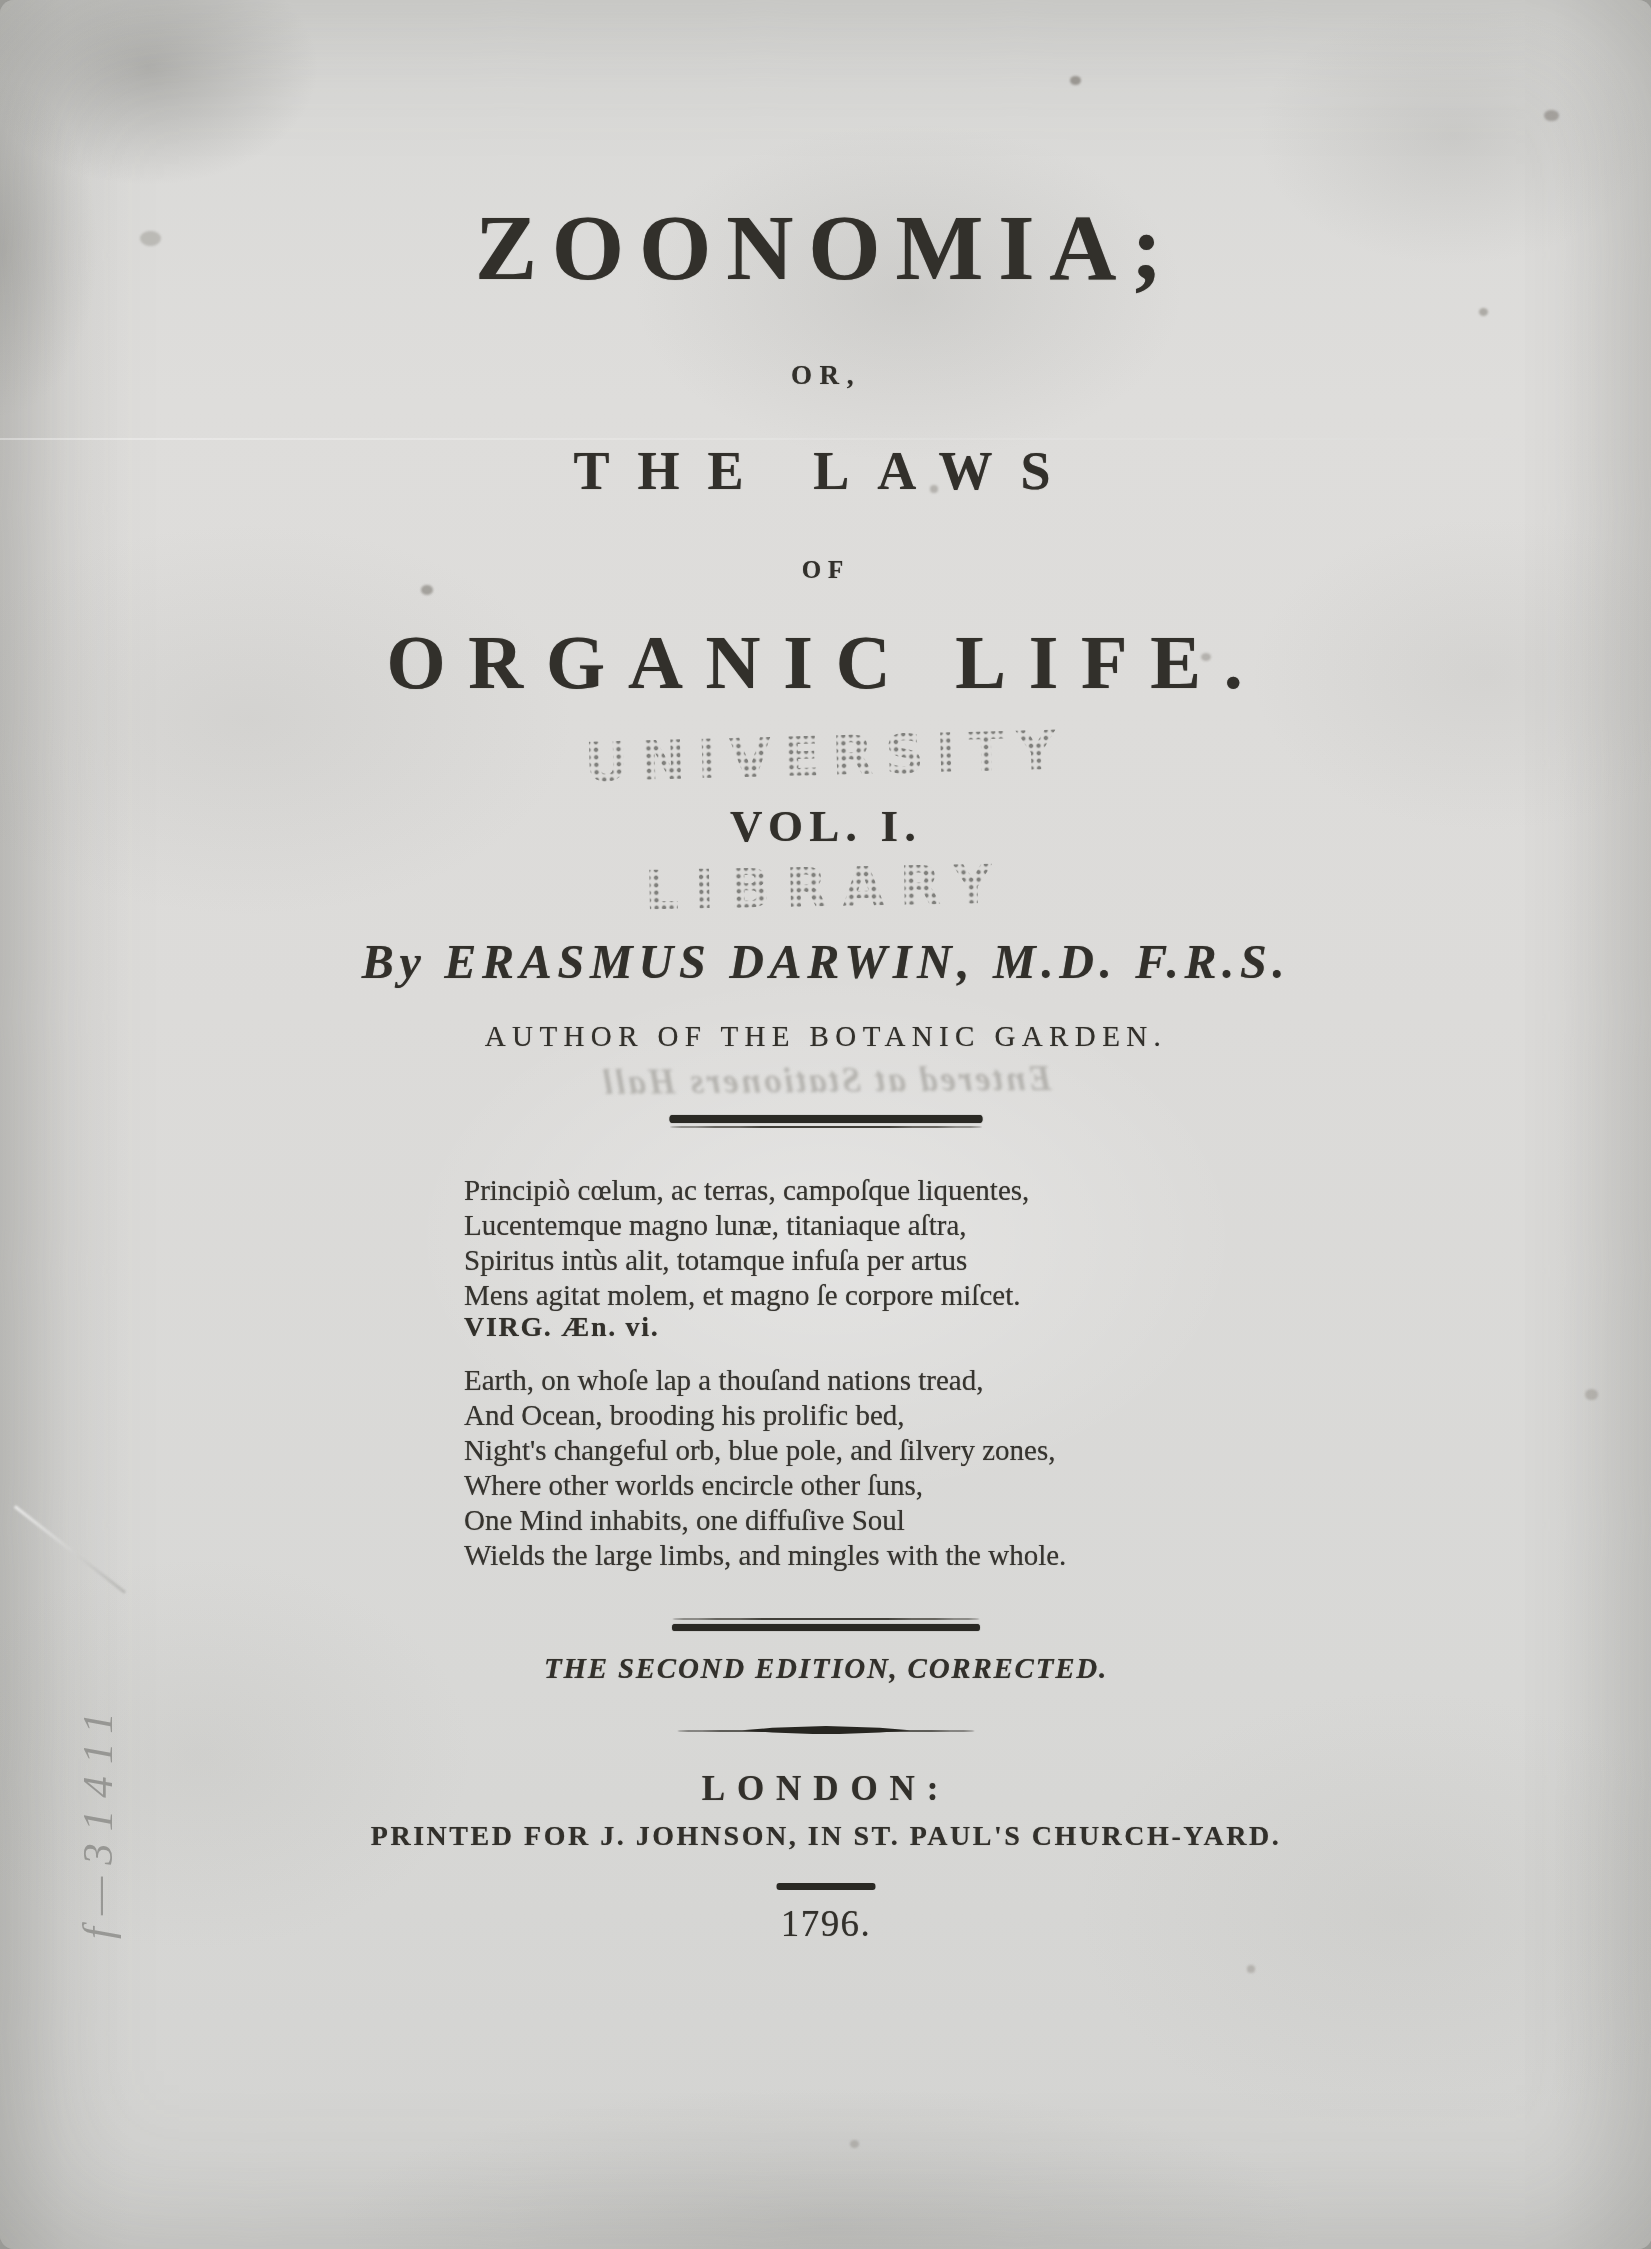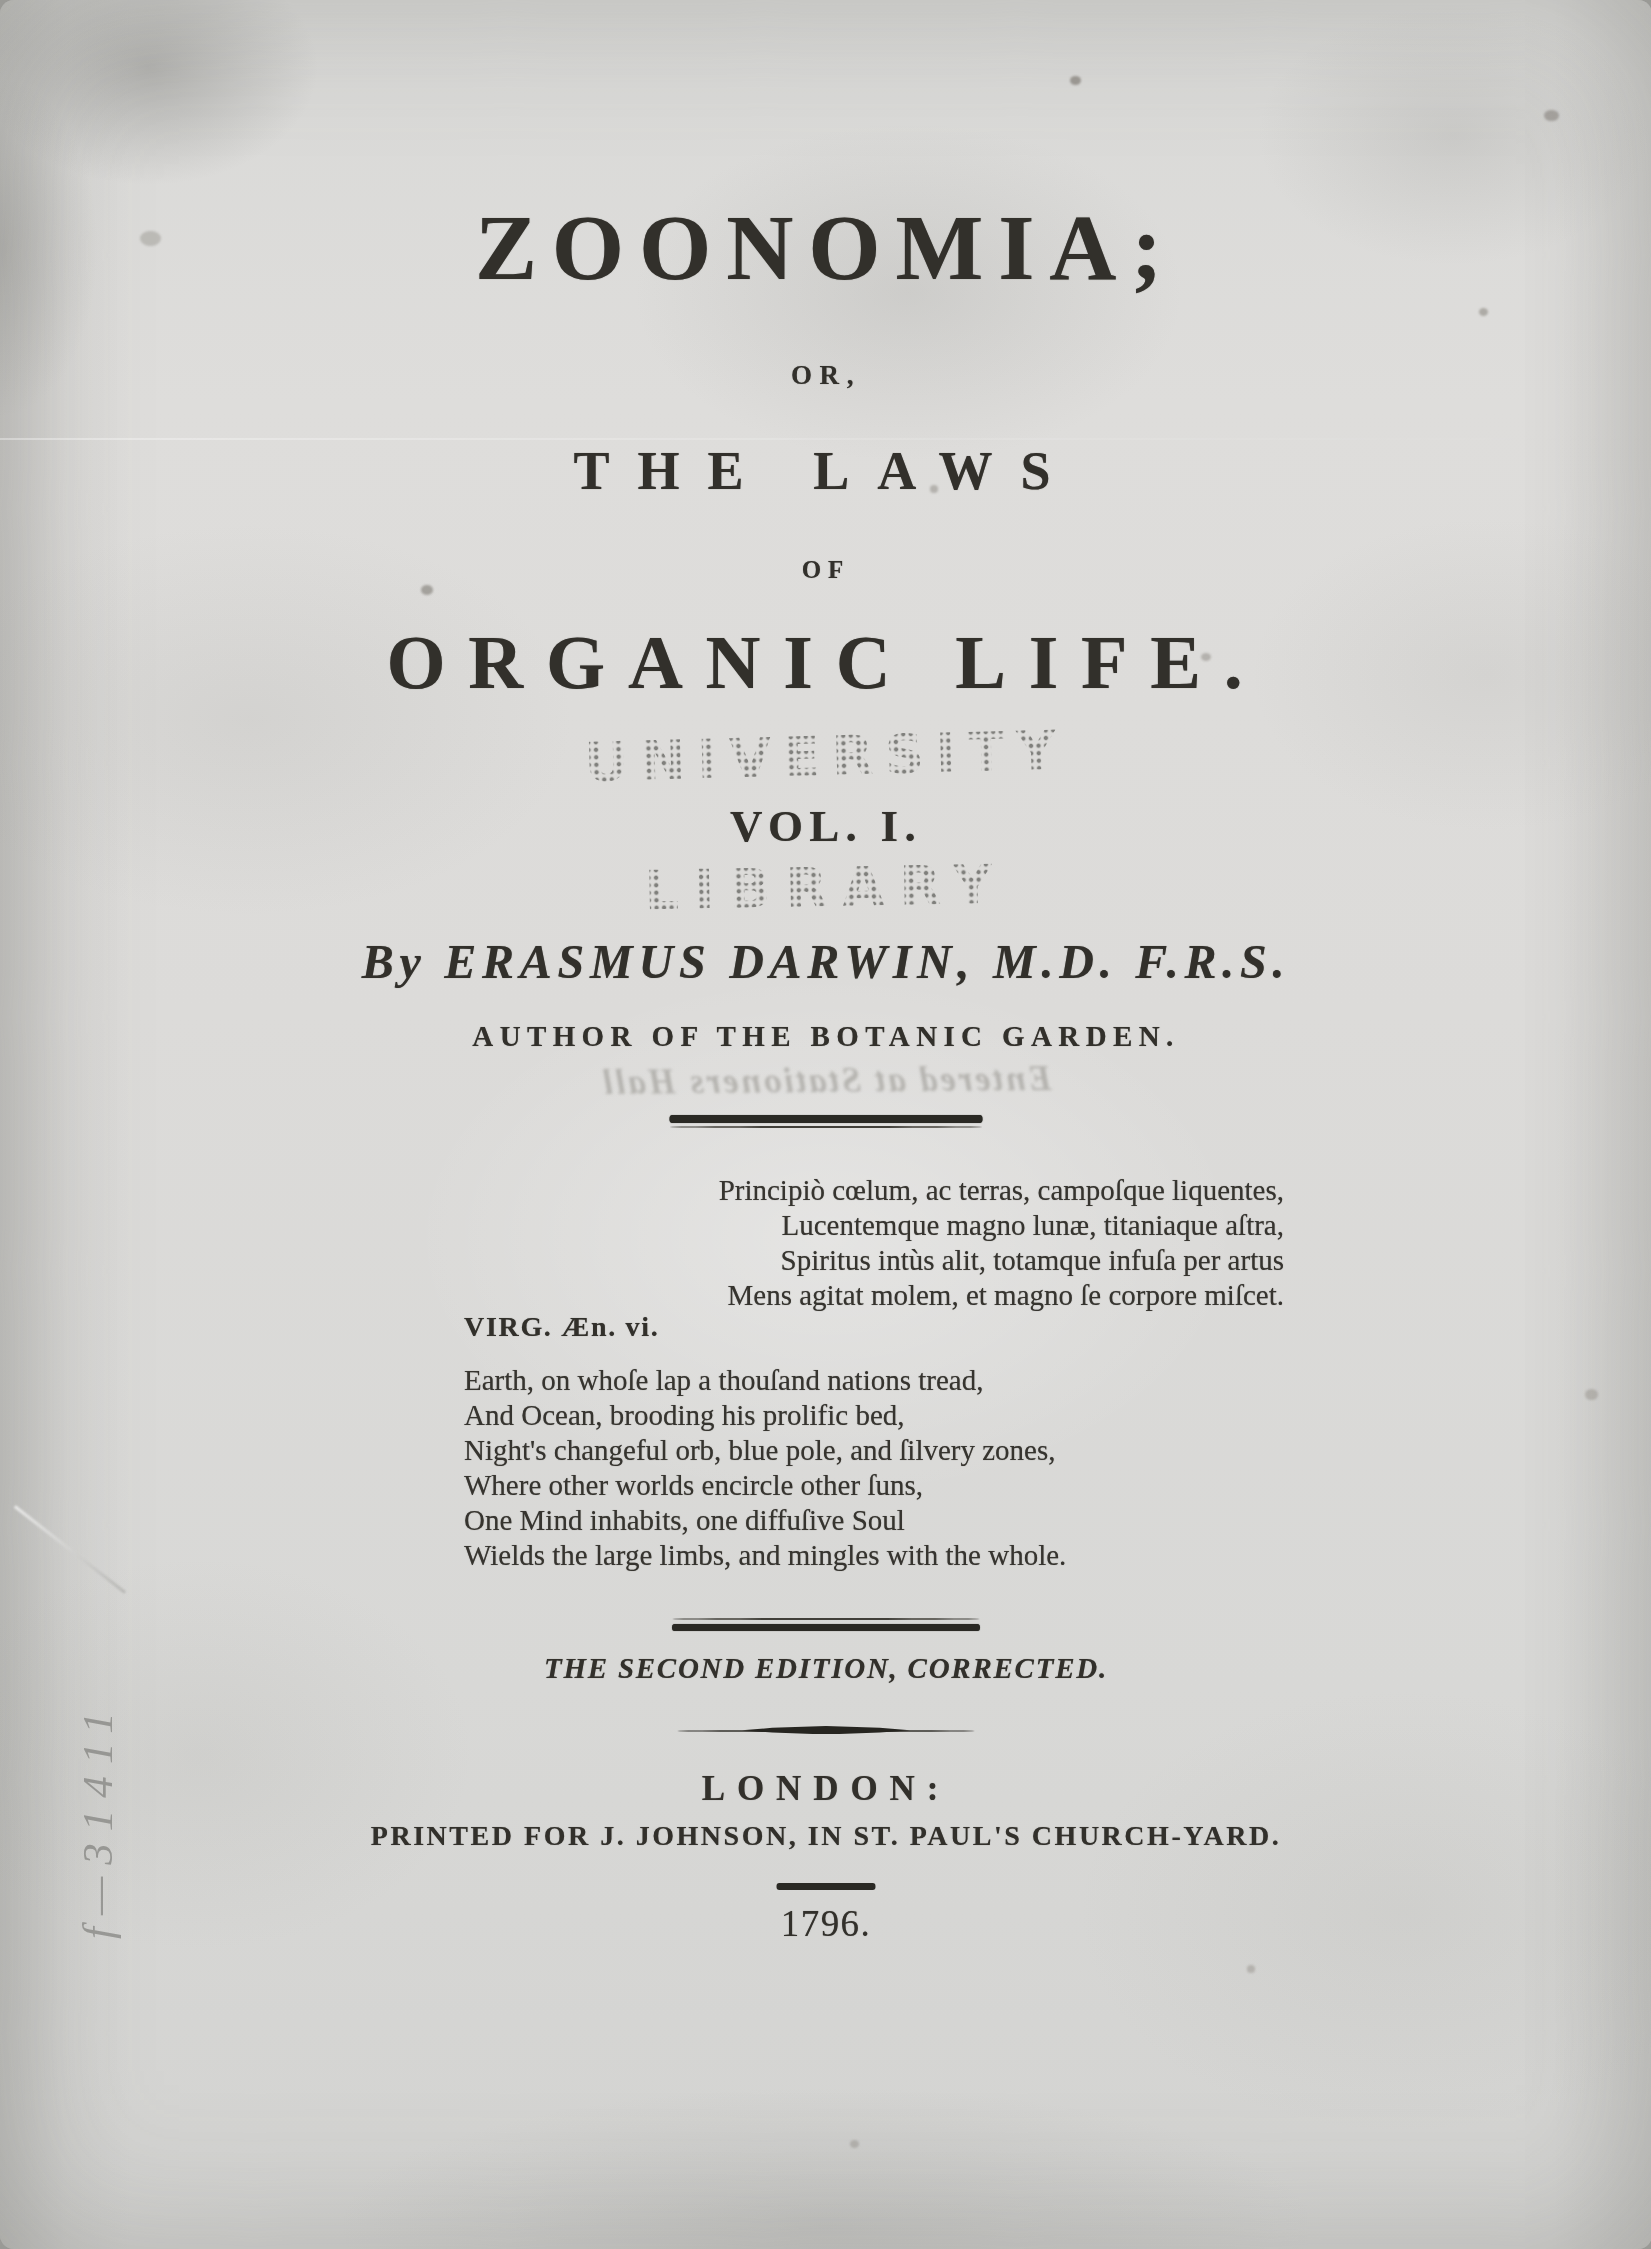--- a/index.html
+++ b/index.html
@@ -43,41 +43,41 @@
     color: transparent;
     background-image: radial-gradient(circle, rgba(104,104,100,0.80) 1.5px, rgba(125,125,120,0.35) 2.2px, transparent 2.9px);
     background-size: 7.5px 7.5px;
     -webkit-background-clip: text;
     background-clip: text;
   }
   .stamp-top    { top: 725px; font-size: 54px; letter-spacing: 0.22em; transform: rotate(-1.5deg); }
   .stamp-bottom { top: 856px; font-size: 54px; letter-spacing: 0.28em; transform: rotate(-1deg); }
 
   .author-line  { top: 934px; font-size: 48px; letter-spacing: 0.12em; font-style: italic; font-weight: 600; }
-  .author-credit{ top: 1020px; font-size: 29px; letter-spacing: 0.22em; font-weight: 700; text-align: center; }
+  .author-credit{ top: 1020px; font-size: 29px; letter-spacing: 0.22em; font-weight: 400; text-align: center; }
 
   .show-through {
     top: 1061px;
     font-size: 35px;
     font-weight: 700;
     font-style: italic;
     color: rgba(118,115,108,0.40);
     transform: scaleX(-1) rotate(0.5deg);
     filter: blur(1.5px);
     letter-spacing: 0.08em;
   }
 
   .rule-double { position: absolute; left: 50%; transform: translateX(-50%); width: 313px; }
   .rule-double .bar  { height: 7.5px; background: #2a2924; border-radius: 2.8px/50%; box-shadow: 0 0 0.9px rgba(40,40,36,0.8); }
   .rule-double .thin { height: 1.9px; background: #413f39; margin-top: 3.7px; border-radius: 50%; }
   .rule-1 { top: 1115px; }
   .rule-2 { top: 1618px; width: 308px; }
 
   .verse { position: absolute; left: 464px; width: 820px; font-size: 29px; line-height: 35px; color: #36342f; }
-  .verse-latin   { top: 1173px; text-align: right; }
+  .verse-latin   { top: 1173px; }
   .verse-english { top: 1363px; }
   .verse div { white-space: nowrap; }
   .virgil-attr {
     position: absolute; left: 464px; width: 820px; top: 1311px;
     text-align: left; padding-right: 160px; box-sizing: border-box;
     font-size: 28px; font-weight: 700; letter-spacing: 0.06em;
   }
 
   .edition-line { top: 1652px; font-size: 29px; letter-spacing: 0.06em; font-style: italic; font-weight: 700; }
 

